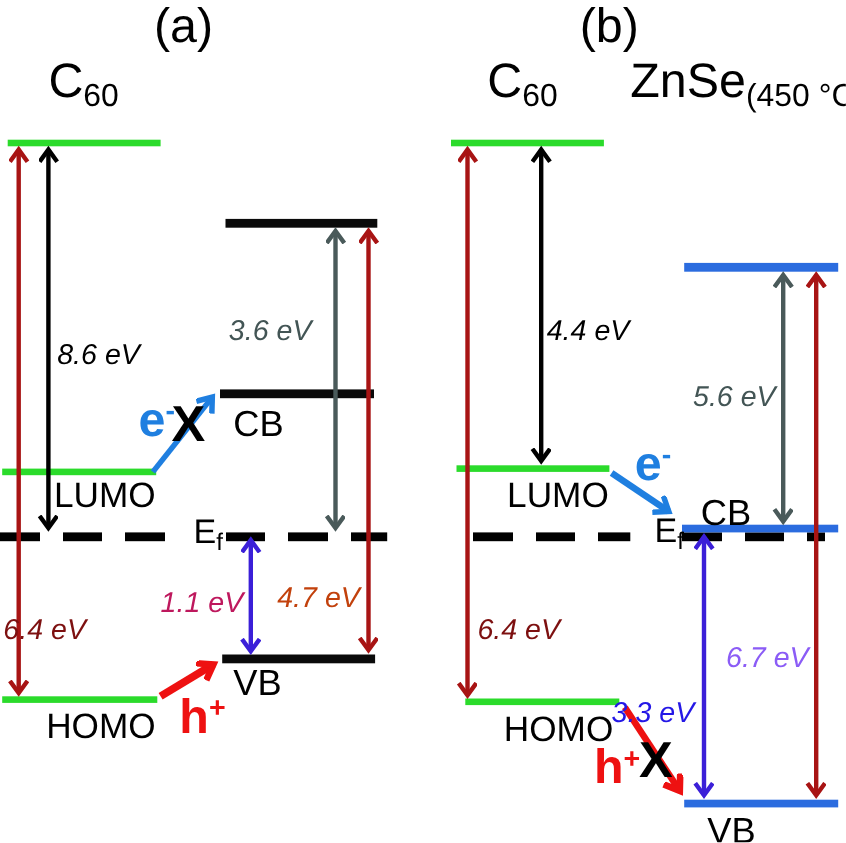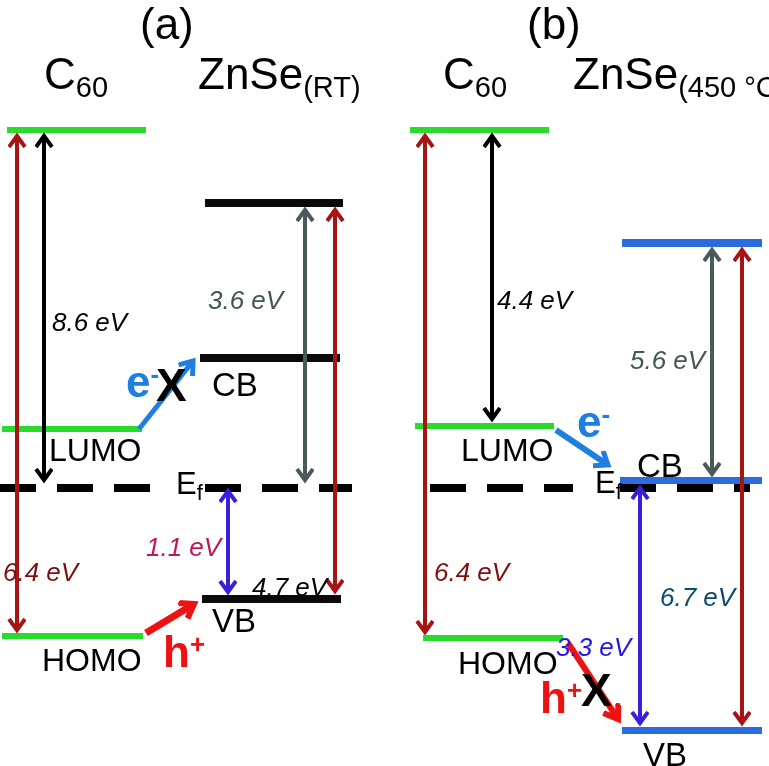--- a/index.html
+++ b/index.html
@@ -80,47 +80,46 @@
     <line x1="712" y1="250" x2="712" y2="474" stroke-width="4" marker-start="url(#m-gray)" marker-end="url(#m-gray)" stroke="#4A5A5A"></line>
     <line x1="742" y1="250" x2="742" y2="723" stroke-width="4" marker-start="url(#m-darkred)" marker-end="url(#m-darkred)" stroke="#A81414"></line>
     <line x1="640" y1="488" x2="640" y2="723" stroke-width="4" marker-start="url(#m-purple)" marker-end="url(#m-purple)" stroke="#3B1FD8"></line>
 
     <line x1="556" y1="430" x2="608" y2="465" stroke-width="6" marker-end="url(#m-blue)" stroke="#1F7FE0"></line>
     <line x1="568" y1="643" x2="618" y2="719" stroke-width="6" marker-end="url(#m-red)" stroke="#EE1111"></line>
   </svg>
 
   <div class="lbl panel-title" style="left:140px;top:2px;">(a)</div>
   <div class="lbl mat" style="left:44px;top:52px;"><span>C</span><sub>60</sub></div>
-  <div class="lbl mat" style="left:198px;top:52px;"><span>ZnSe</span><sub>(RT)</sub></div>
 
   <div class="lbl val" style="left:52px;top:309px;">8.6 eV</div>
   <div class="lbl val" style="left: 208px; top: 287px; color: rgb(67, 85, 85);">3.6 eV</div>
   <div class="lbl val" style="left: 3px; top: 559px; color: rgb(125, 16, 16);">6.4 eV</div>
   <div class="lbl val" style="left: 146px; top: 534px; color: #be185d;">1.1 eV</div>
-  <div class="lbl val" style="left: 252px; top: 530px; color: #000000; margin-top: 44px;">4.7 eV</div>
+  <div class="lbl val" style="left: 252px; top: 530px; color: #c2410c;">4.7 eV</div>
 
   <div class="lbl lvl-lbl" style="left:49px;top:434px;">LUMO</div>
   <div class="lbl lvl-lbl" style="left:42px;top:644px;">HOMO</div>
   <div class="lbl band-lbl" style="left:212px;top:368px;">CB</div>
   <div class="lbl band-lbl" style="left:212px;top:604px;">VB</div>
   <div class="lbl fermi" style="left:156px;top:468px;"><span>E</span><sub>f</sub></div>
 
   <div class="lbl carrier" style="left: 126px; top: 360px; color: rgb(31, 127, 224);"><span>e</span><sup>-</sup></div>
   <div class="lbl xmark" style="left:156px;top:362px;">X</div>
   <div class="lbl carrier" style="left: 163px; top: 630px; color: rgb(238, 17, 17);"><span>h</span><sup>+</sup></div>
 
   <div class="lbl panel-title" style="left:527px;top:2px;">(b)</div>
   <div class="lbl mat" style="left:443px;top:52px;"><span>C</span><sub>60</sub></div>
   <div class="lbl mat" style="left:573px;top:52px;"><span>ZnSe</span><sub>(450 °C)</sub></div>
 
   <div class="lbl val" style="left:497px;top:287px;">4.4 eV</div>
   <div class="lbl val" style="left: 630px; top: 347px; color: rgb(67, 85, 85);">5.6 eV</div>
   <div class="lbl val" style="left: 434px; top: 559px; color: rgb(125, 16, 16);">6.4 eV</div>
   <div class="lbl val" style="left: 556px; top: 586px; color: rgb(36, 23, 230); margin-top: 48px;">3.3 eV</div>
-  <div class="lbl val" style="left: 660px; top: 584px; color: #0c4a6e;">6.7 eV</div>
+  <div class="lbl val" style="left: 660px; top: 584px; color: #8b5cf6;">6.7 eV</div>
 
   <div class="lbl lvl-lbl" style="left:461px;top:434px;">LUMO</div>
   <div class="lbl lvl-lbl" style="left:458px;top:647px;">HOMO</div>
   <div class="lbl band-lbl" style="left:637px;top:449px;">CB</div>
   <div class="lbl band-lbl" style="left:643px;top:738px;">VB</div>
   <div class="lbl fermi" style="left:575px;top:467px;"><span>E</span><sub>f</sub></div>
 
   <div class="lbl carrier" style="left: 577px; top: 400px; color: rgb(31, 127, 224);"><span>e</span><sup>-</sup></div>
   <div class="lbl carrier" style="left: 540px; top: 676px; color: rgb(238, 17, 17);"><span>h</span><sup>+</sup></div>
   <div class="lbl xmark" style="left:581px;top:667px;">X</div>

